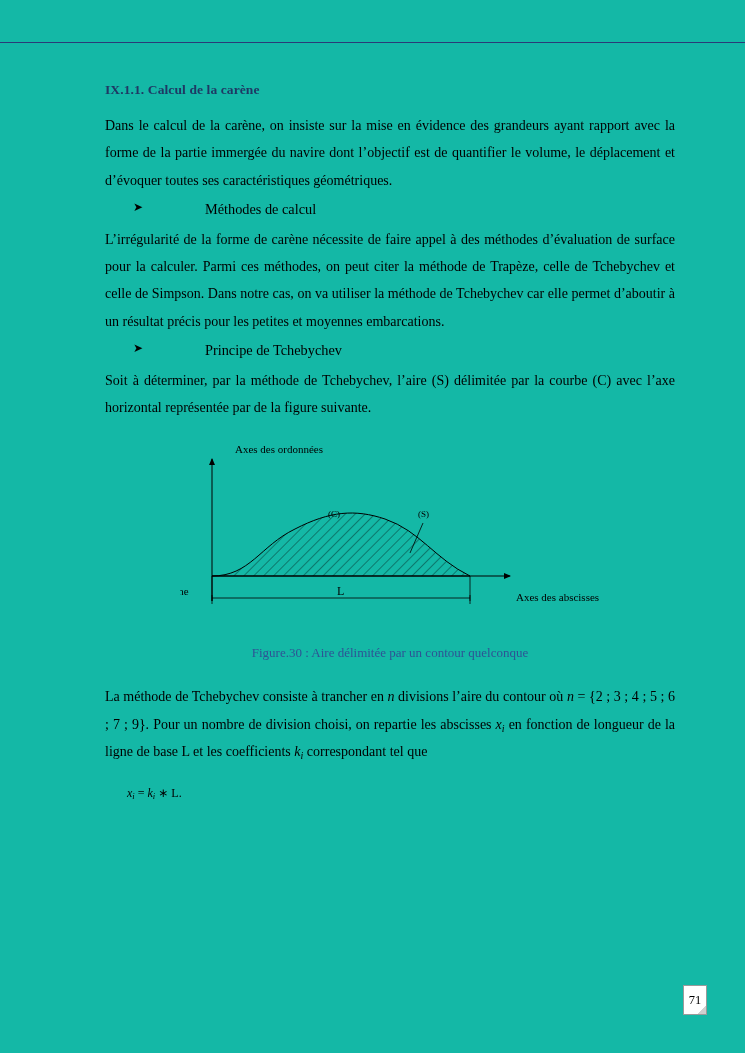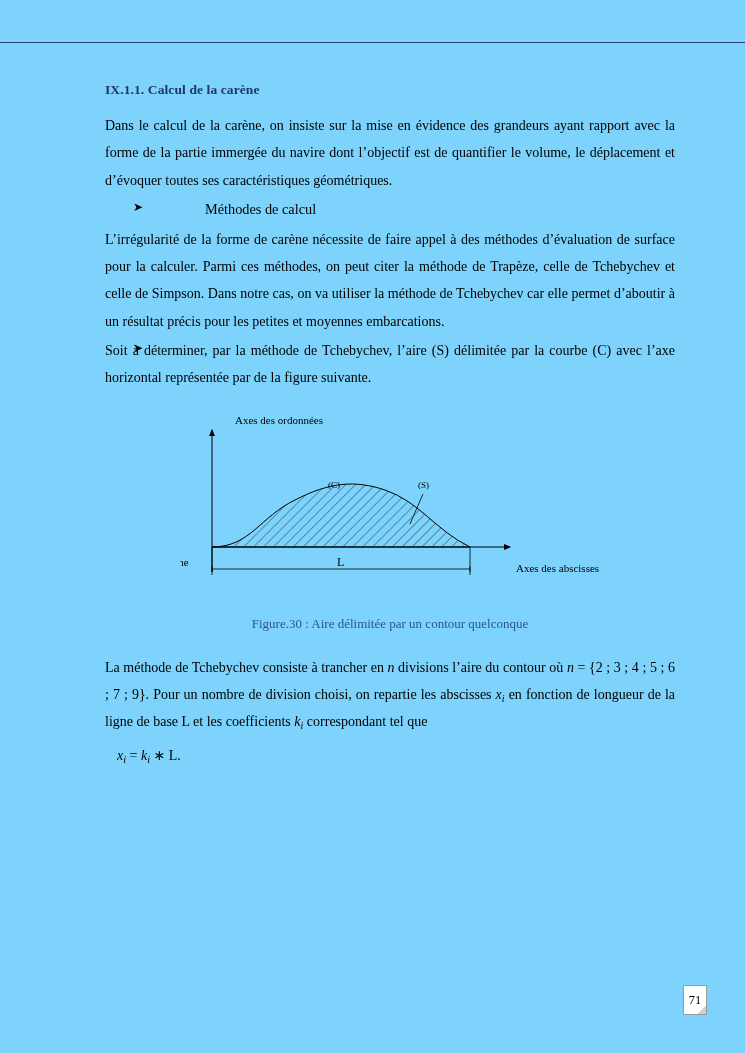--- a/index.html
+++ b/index.html
@@ -11,21 +11,21 @@
     width: 745px;
     height: 1053px;
     position: relative;
     font-family: "Liberation Serif", serif;
     color: #000000;
     overflow: hidden;
   }
   .page {
     position: absolute;
     inset: 0;
-    background: #7dd3fc;
+    background: #14b8a6;
   }
   .top-rule {
     position: absolute;
     top: 42px;
     left: 0;
     width: 100%;
     height: 1px;
     background: #2a3b78;
   }
   .content {
@@ -85,23 +85,23 @@
   .mathvar {
     font-style: italic;
     font-family: "Liberation Serif", serif;
   }
   .sub {
     font-size: 0.72em;
     vertical-align: -0.28em;
     font-style: italic;
   }
   .eq-line {
-    font-size: 14px;
+    font-size: 12px;
     line-height: 1.95;
-    margin: 6px;
+    margin: 16px;
     padding-left: 6px;
   }
   .pagenum-box {
     position: absolute;
     right: 38px;
     bottom: 38px;
     width: 24px;
     height: 30px;
     border: 1px solid #9a9a9a;
     box-sizing: border-box;
@@ -139,20 +139,21 @@
 
     <div class="bullet-line">
       <span class="arrow">➤</span>
       <span class="btxt">Méthodes de calcul</span>
     </div>
 
     <p class="para">L’irrégularité de la forme de carène nécessite de faire appel à des méthodes d’évaluation de surface pour la calculer. Parmi ces méthodes, on peut citer la méthode de Trapèze, celle de Tchebychev et celle de Simpson. Dans notre cas, on va utiliser la méthode de Tchebychev car elle permet d’aboutir à un résultat précis pour les petites et moyennes embarcations.</p>
 
     <div class="bullet-line">
       <span class="arrow">➤</span>
+      <span class="btxt">Principe de Tchebychev</span>
     </div>
 
     <p class="para">Soit à déterminer, par la méthode de Tchebychev, l’aire (S) délimitée par la courbe (C) avec l’axe horizontal représentée par de la figure suivante.</p>
 
     <div class="figure-wrap">
       <svg class="figure-svg" width="420" height="190" viewBox="0 0 420 190">
         <defs>
           <pattern id="hatch" width="7" height="7" patternTransform="rotate(45)" patternUnits="userSpaceOnUse">
             <line x1="0" y1="0" x2="0" y2="7" stroke="#000000" stroke-width="0.7"></line>
           </pattern>

